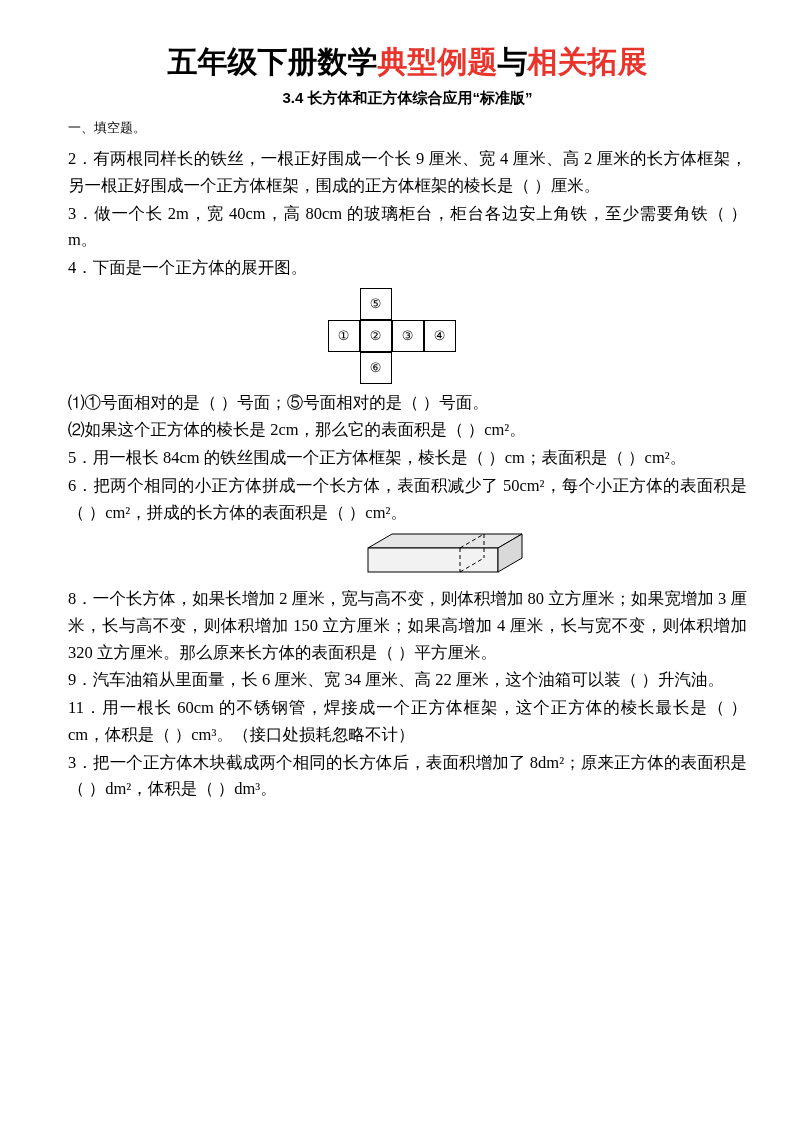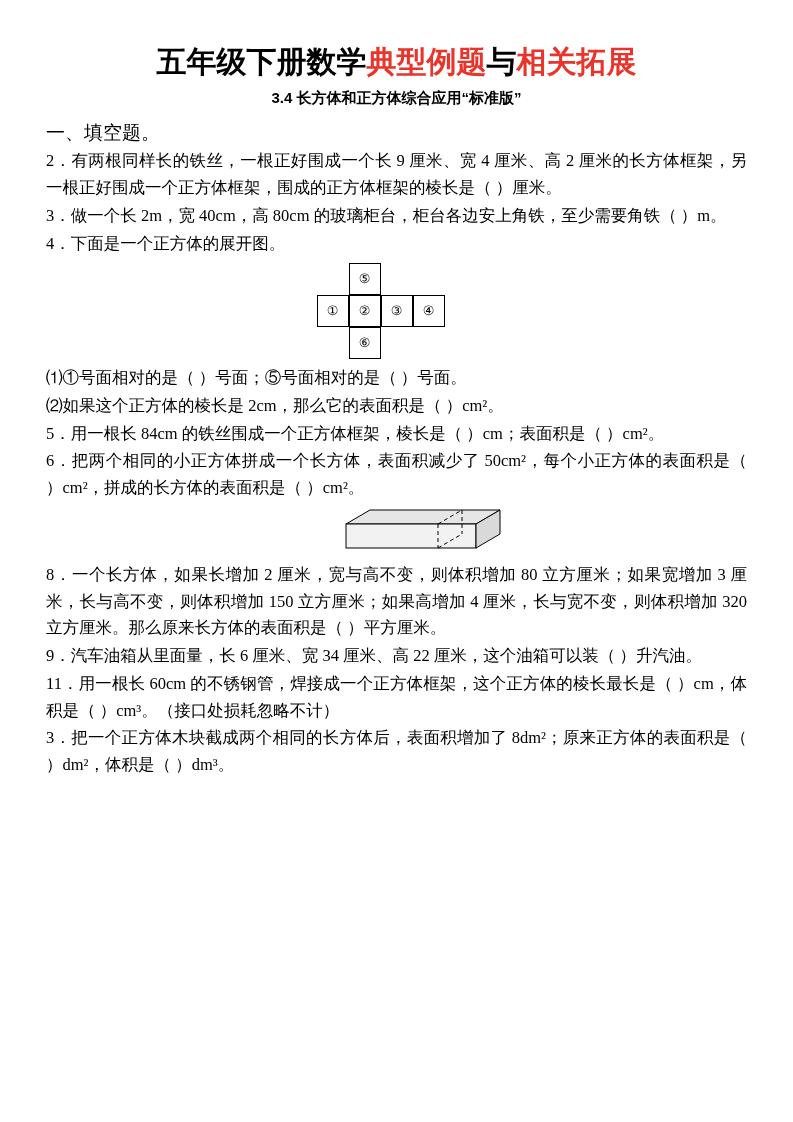--- a/index.html
+++ b/index.html
@@ -12,21 +12,21 @@
     height: 1122px;
     font-family: "Liberation Serif", "DejaVu Serif", serif;
     color: #000;
     position: relative;
     overflow: hidden;
   }
   .page {
     width: 793px;
     height: 1122px;
     box-sizing: border-box;
-    padding: 34px 46px 0 46px;
+    padding: 34px 46px 0 68px;
     position: relative;
   }
   .title {
     text-align: center;
     font-family: "Liberation Sans", "DejaVu Sans", sans-serif;
     font-weight: bold;
     font-size: 30px;
     letter-spacing: 0px;
     margin: 8px 0 2px 0;
     white-space: nowrap;
@@ -35,22 +35,22 @@
   .title .red { color: #e8342a; }
   .subtitle {
     text-align: center;
     font-family: "Liberation Sans", "DejaVu Sans", sans-serif;
     font-size: 15px;
     font-weight: bold;
     margin: 6px 0 10px 0;
     color: #000;
   }
   .section-head {
-    font-size: 19px;
-    margin: 2px 0 1px 0;
+    font-size: 13px;
+    margin: 2px 0 8px 0;
     line-height: 1.55;
   }
   .q {
     font-size: 16.5px;
     line-height: 1.62;
     margin: 0 0 1px 0;
     text-align: justify;
   }
   .figure-cube {
     margin: 6px 0 6px 0;

